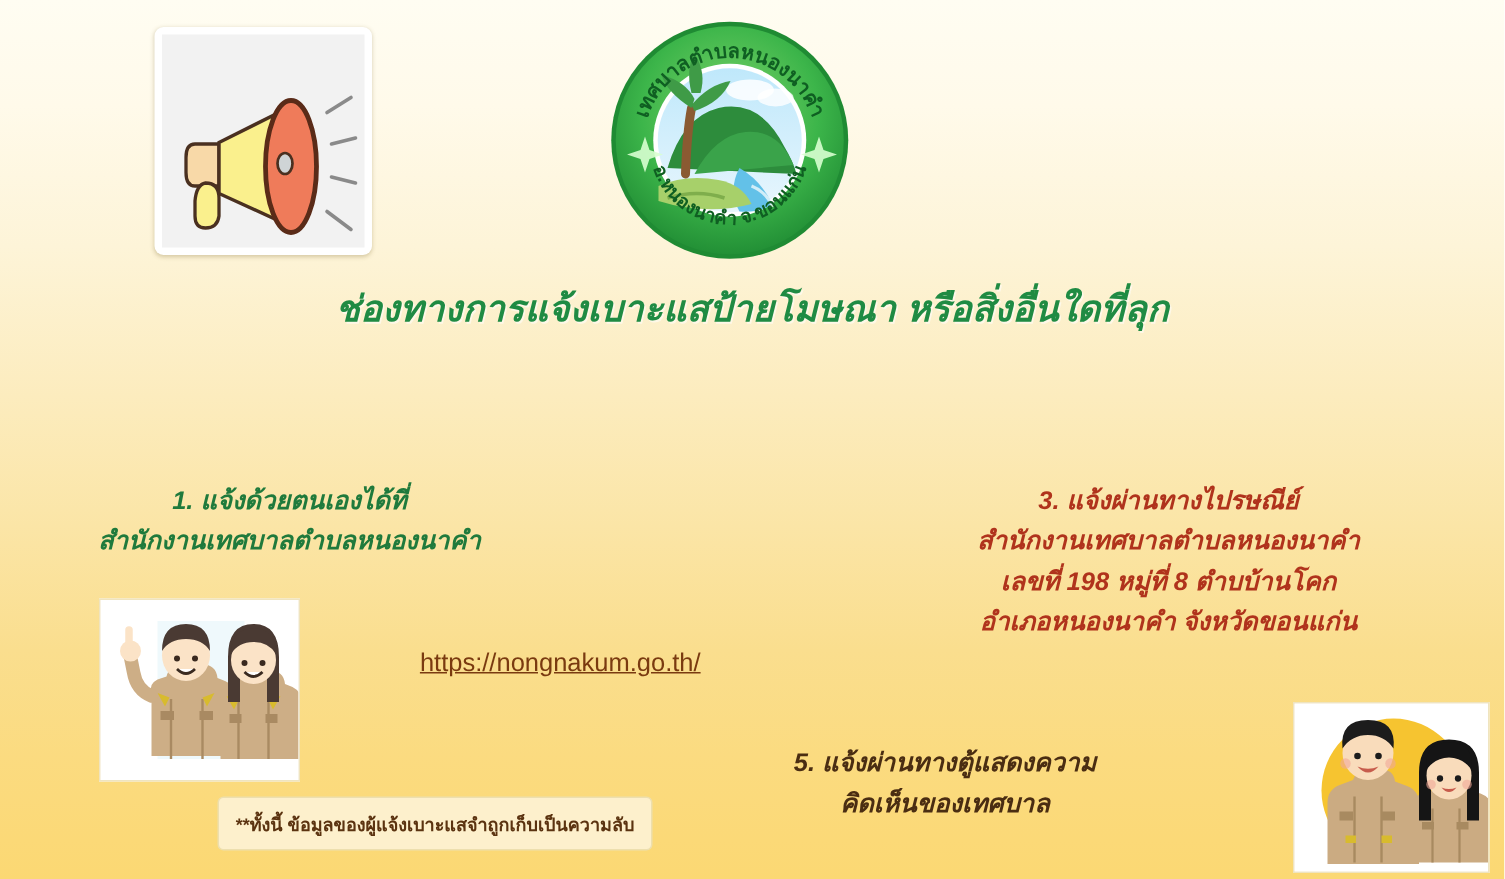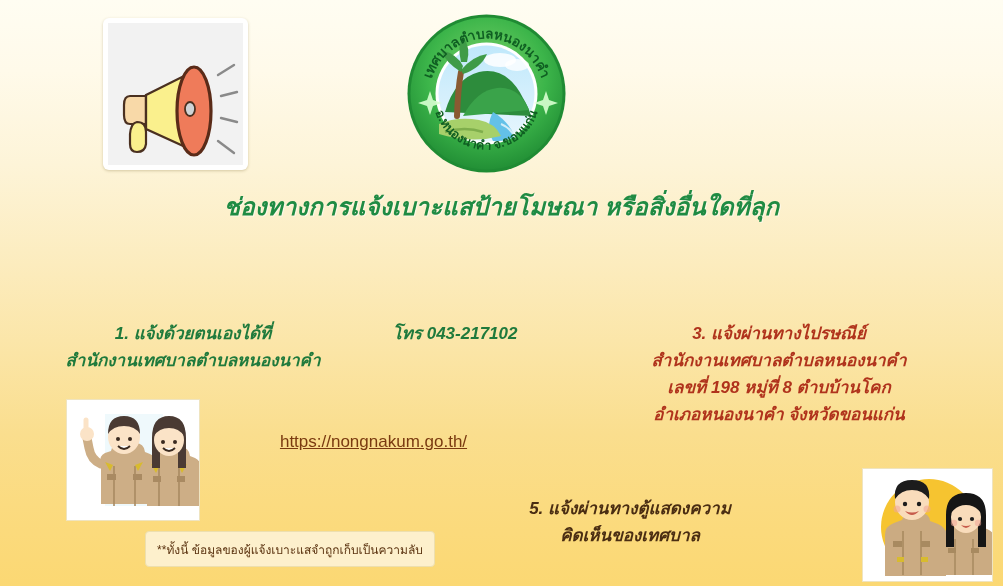--- a/index.html
+++ b/index.html
@@ -140,20 +140,21 @@
     top: 531px;
     width: 290px;
     height: 36px;
     background: #fdf0cc;
     border: 1px solid #eddfae;
     border-radius: 4px;
     box-sizing: border-box;
     display: flex;
     align-items: center;
     justify-content: center;
+    font-weight: bold;
   }
   .footnote-text {
     font-family: "Liberation Sans", "DejaVu Sans", sans-serif;
     font-size: 12px;
     color: #5b3310;
     white-space: nowrap;
   }
 </style>
 </head>
 <body>
@@ -240,21 +241,20 @@
   <div class="title-block">
     <div class="title-line">ช่องทางการแจ้งเบาะแสป้ายโมษณา หรือสิ่งอื่นใดที่ลุก</div>
   </div>
 
   <div class="chan green" id="chan1">
     <span class="sub-line">1. แจ้งด้วยตนเองได้ที่</span>
     <span class="sub-line">สำนักงานเทศบาลตำบลหนองนาคำ</span>
   </div>
 
   <div class="chan green" id="chan2">
-    <span class="sub-line">โทร 043-217102</span>
   </div>
 
   <div class="chan red" id="chan3">
     <span class="sub-line">3. แจ้งผ่านทางไปรษณีย์</span>
     <span class="sub-line">สำนักงานเทศบาลตำบลหนองนาคำ</span>
     <span class="sub-line">เลขที่ 198 หมู่ที่ 8 ตำบบ้านโคก</span>
     <span class="sub-line">อำเภอหนองนาคำ  จังหวัดขอนแก่น</span>
   </div>
 
   <div class="chan dark" id="chan4">

